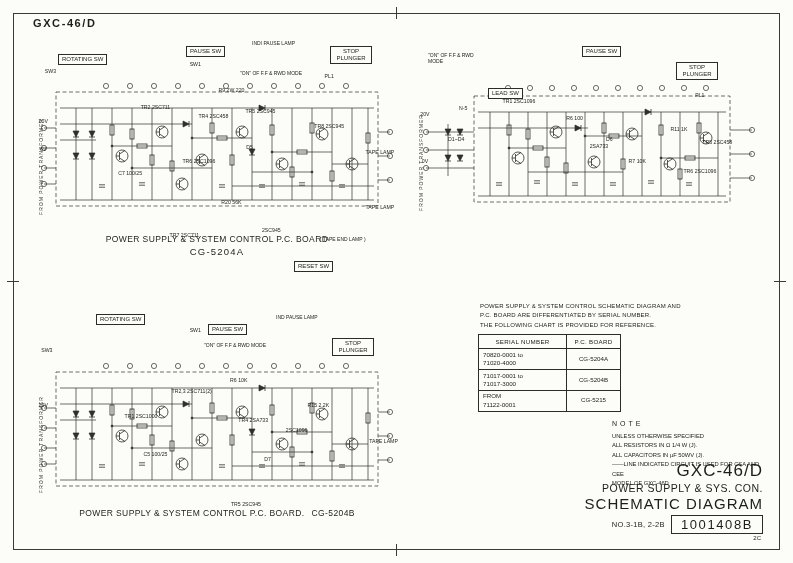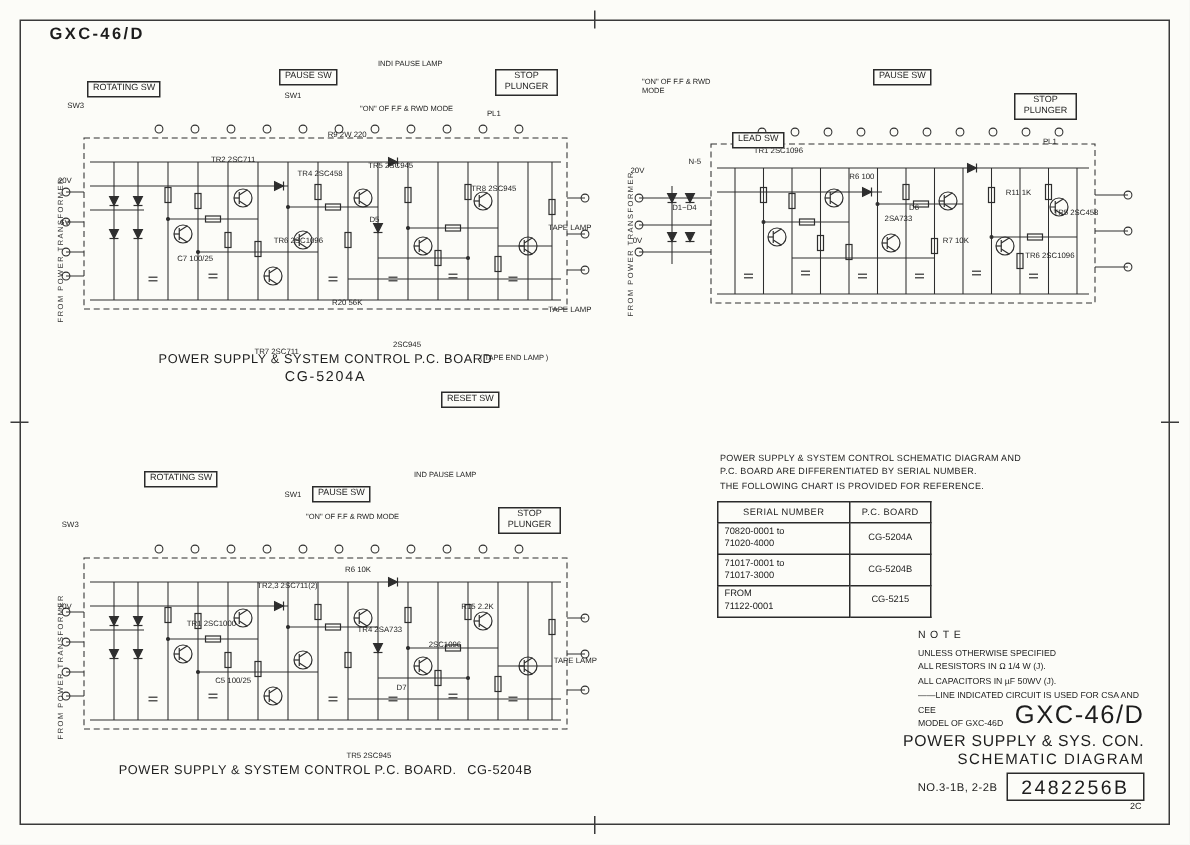--- a/index.html
+++ b/index.html
@@ -32,21 +32,21 @@
   .sertable{position:absolute;left:478px;top:334px;border-collapse:collapse;background:#fcfcf8}
   .sertable th,.sertable td{border:1px solid #2b2b2b;font-size:6.2px;padding:1.5px 4px;font-weight:400;line-height:1.35}
   .sertable th{text-align:center;padding:2.5px 4px;letter-spacing:.3px}
   .sertable td.serial{width:88px}
   .sertable td.board{width:54px;text-align:center}
   .noteblock{position:absolute;left:612px;top:418px;width:154px;font-size:5.8px;line-height:1.65}
   .note-title{font-size:7px;letter-spacing:3px;margin-bottom:2px}
   .titleblock{position:absolute;right:30px;bottom:22px;width:240px;text-align:right}
   .tb-model{font-size:17px;letter-spacing:1px}
   .tb-sub{font-size:10.5px;margin-top:1px;letter-spacing:.5px}
-  .tb-title{font-size:10px;letter-spacing:1px;margin-top:1px}
+  .tb-title{font-size:15px;letter-spacing:1px;margin-top:1px}
   .tb-row{display:flex;justify-content:flex-end;align-items:center;gap:6px;margin-top:3px}
   .tb-sheetno{font-size:7.5px;letter-spacing:.3px}
   .tb-dno{border:1.3px solid #2b2b2b;padding:1px 9px;font-size:13px;letter-spacing:1.6px}
   .tb-rev{font-size:6px;margin-top:1px;padding-right:2px}
 </style>
 </head>
 <body>
 
 <svg width="0" height="0" style="position:absolute" aria-hidden="true">
   <defs>
@@ -349,17 +349,17 @@
     <div>——LINE INDICATED CIRCUIT IS USED FOR CSA AND CEE</div>
     <div>MODEL OF GXC-46D</div>
   </div>
 
   <div class="titleblock">
     <div class="tb-model">GXC-46/D</div>
     <div class="tb-sub">POWER SUPPLY &amp; SYS. CON.</div>
     <div class="tb-title">SCHEMATIC DIAGRAM</div>
     <div class="tb-row">
       <span class="tb-sheetno">NO.3-1B, 2-2B</span>
-      <span class="tb-dno">2482256B</span>
+      <span class="tb-dno">1001408B</span>
     </div>
     <div class="tb-rev">2C</div>
   </div>
 </div>
 
 </body></html>

